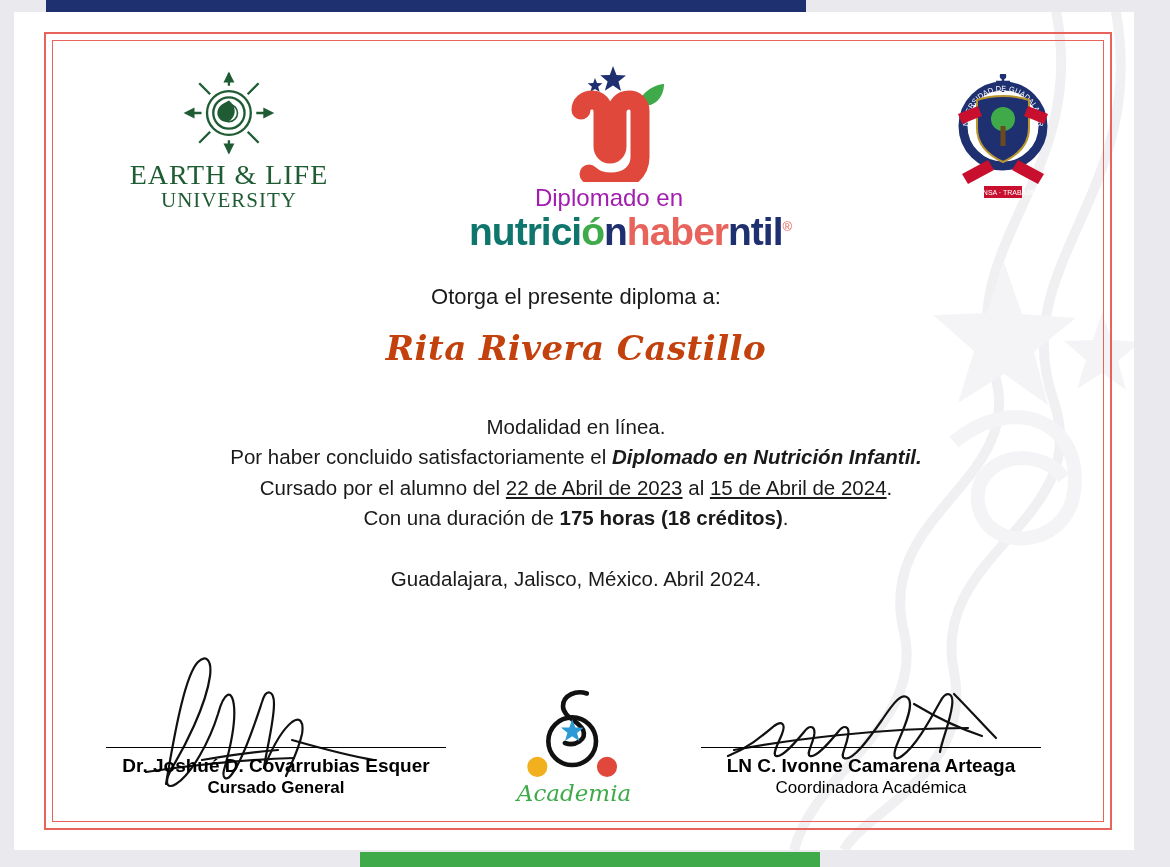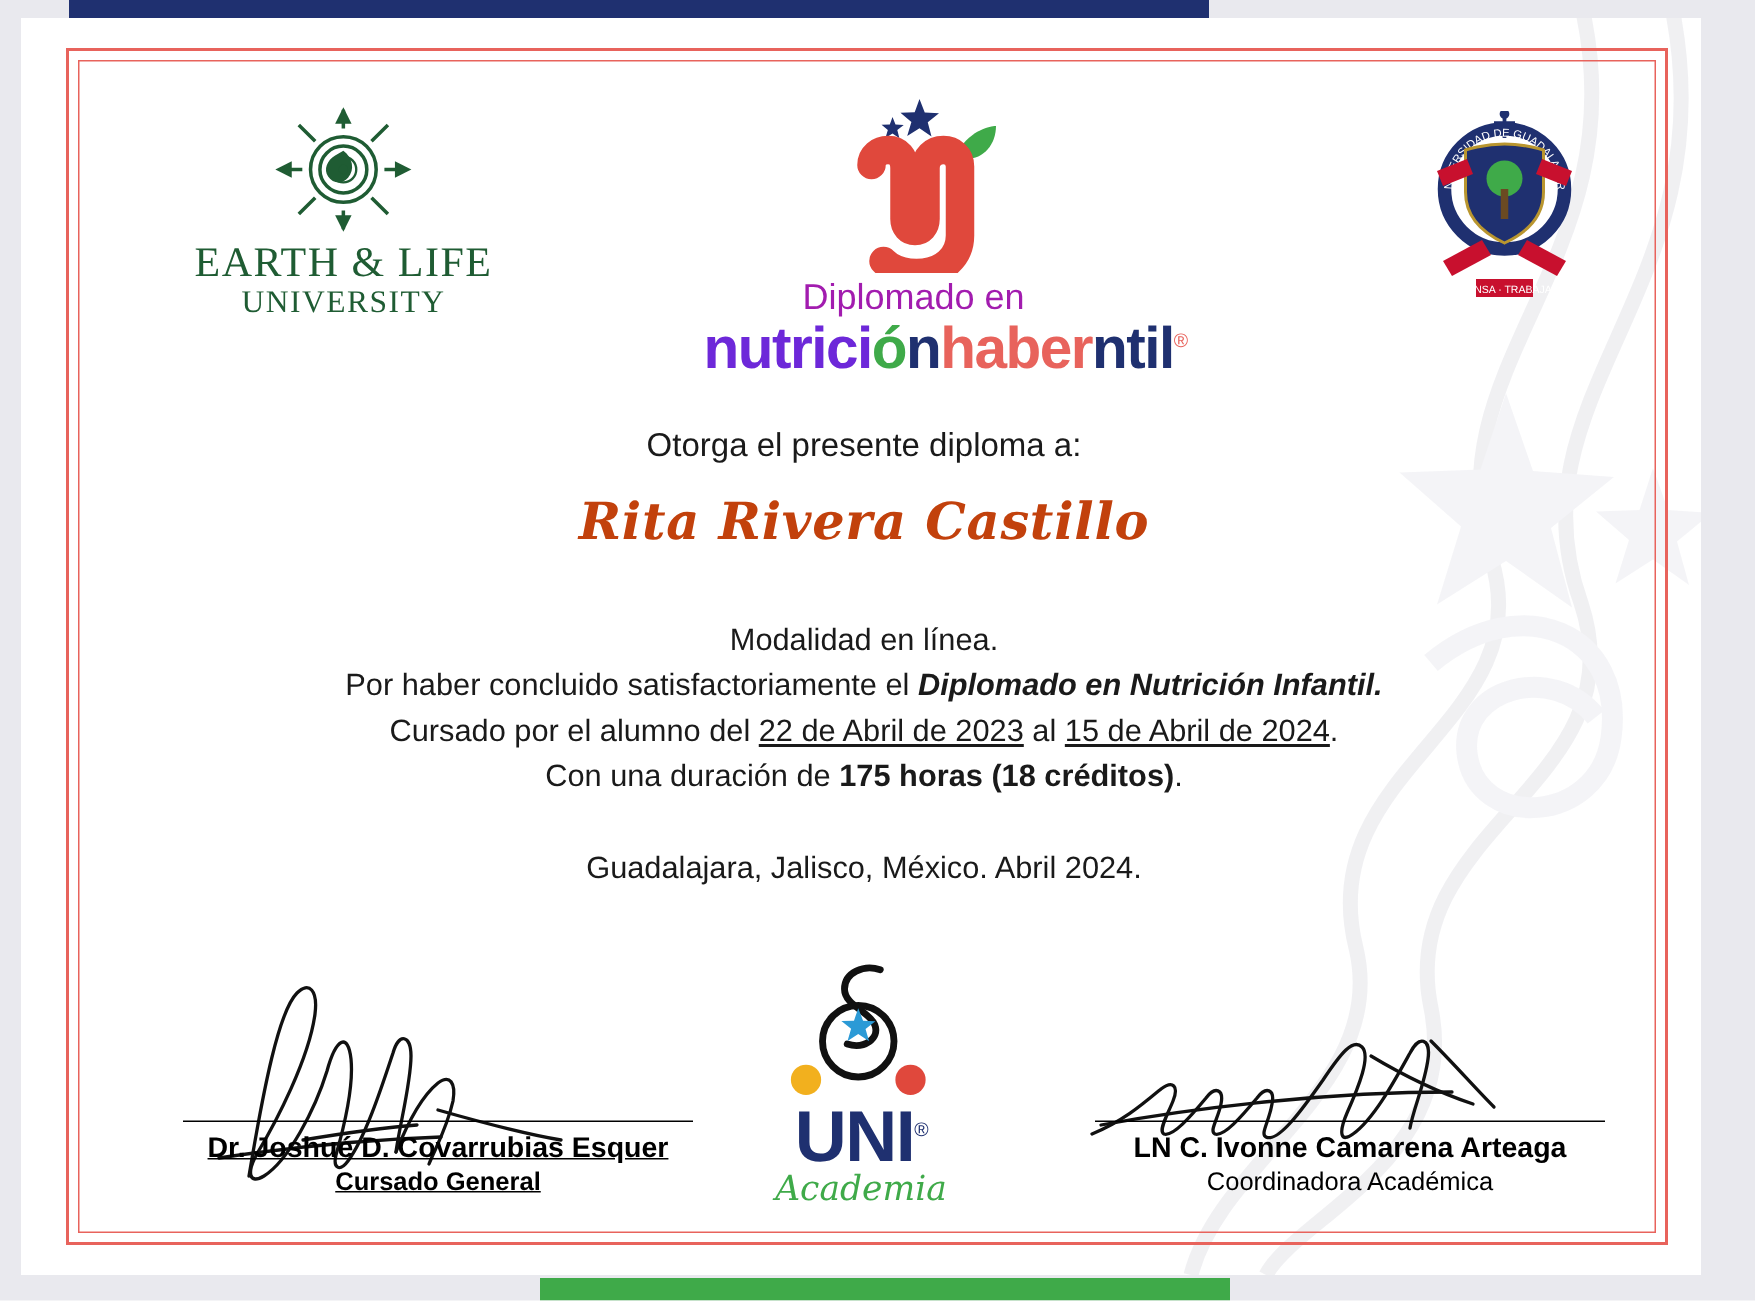--- a/index.html
+++ b/index.html
@@ -114,21 +114,21 @@
     margin-top: -2px;
   }
   .logo-center .brand {
     font-size: 39px;
     font-weight: bold;
     letter-spacing: -1px;
     line-height: 1;
     position: relative;
     display: inline-block;
   }
-  .brand .b1 { color: #6d28d9; text-align: center; }
+  .brand .b1 { color: #0f766e; text-align: center; }
   .brand .b2 { color: #3faa49; }
   .brand .b3 { color: #1f3070; }
   .brand .b4 { color: #e8635c; }
   .brand .b5 { color: #1f3070; }
   .brand .reg {
     font-size: 13px;
     vertical-align: super;
     color: #e8635c;
     font-weight: normal;
   }
@@ -178,22 +178,22 @@
     margin-top: 34px;
   }
 
   
   .sign-block {
     position: absolute;
     bottom: 52px;
     width: 340px;
     text-align: center;
   }
-  .sign-left { left: 108px; text-decoration: underline; }
-  .sign-right { right: 64px; }
+  .sign-left { left: 92px; }
+  .sign-right { right: 93px; }
   .sign-svg {
     position: absolute;
     bottom: 56px;
     width: 340px;
     height: 150px;
     pointer-events: none;
   }
   .sign-svg.left { left: 92px; }
   .sign-svg.right { right: 76px; }
   .rule {
@@ -388,18 +388,17 @@
     <div class="uni-logo">
       <svg viewBox="0 0 120 100" width="110" height="92">
         <path d="M74 8 C62 4 48 10 48 22 C48 34 66 38 70 48 C74 58 62 66 50 62" fill="none" stroke="#111" stroke-width="5" stroke-linecap="round"></path>
         <ellipse cx="58" cy="60" rx="26" ry="26" fill="none" stroke="#111" stroke-width="5"></ellipse>
         <g fill="#2b9ad6">
           <path d="M58 36 l3.5 9 9 0.4 -7.2 5.6 2.6 9 -7.9 -5.3 -7.8 5.1 2.6 -8.9 -7.1 -5.7 9.2 -0.2z"></path>
         </g>
         <circle cx="20" cy="88" r="11" fill="#f2b01e"></circle>
         <circle cx="96" cy="88" r="11" fill="#e0483c"></circle>
       </svg>
-      <div class="uni-word"><span>UNI</span><span class="reg">®</span></div>
       <div class="uni-sub">Academia</div>
     </div>
 
   </div>
 </div>
 
 </body></html>

